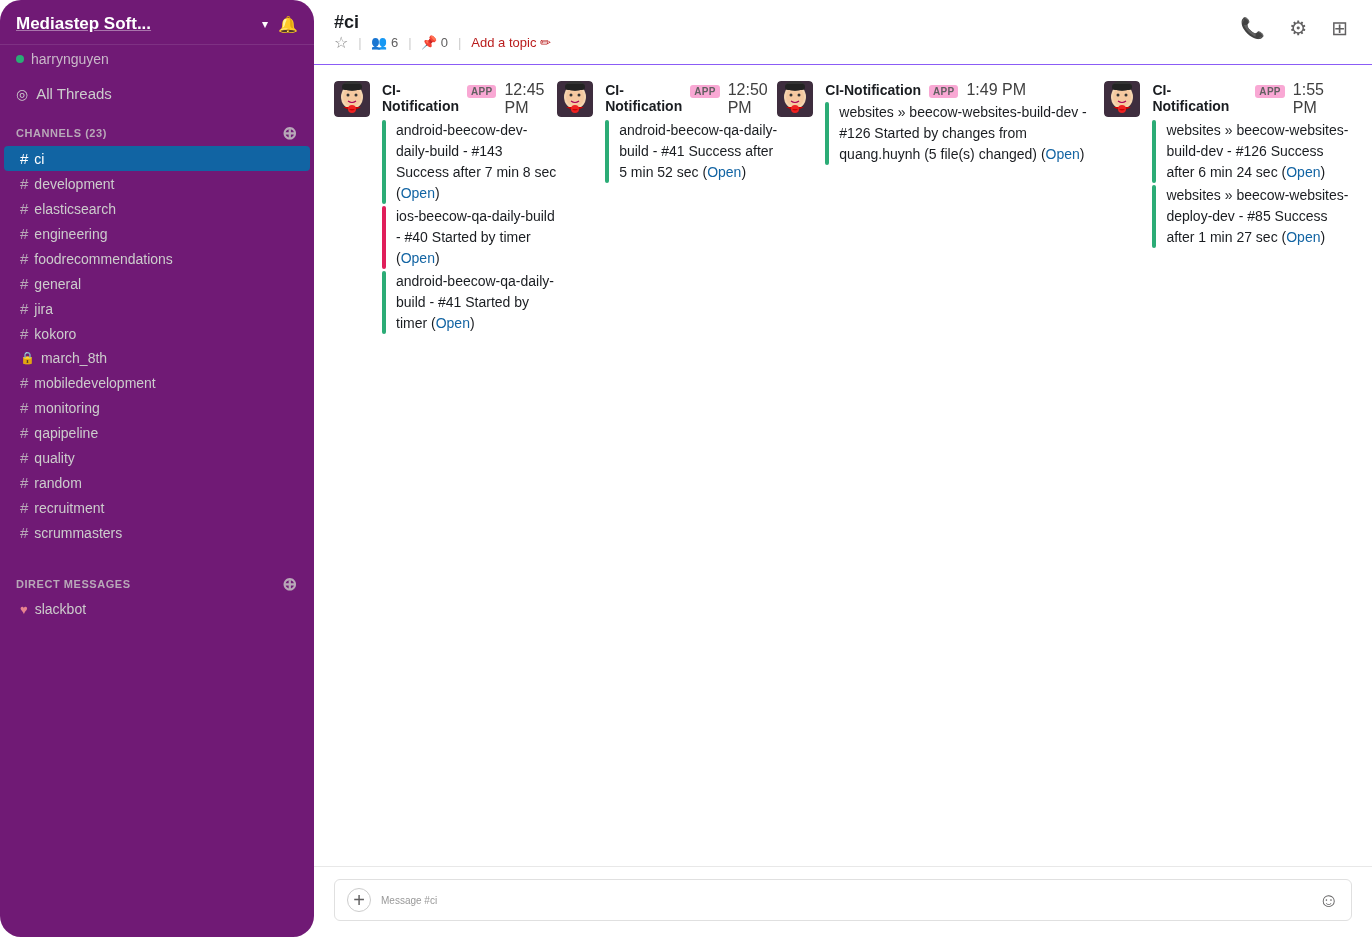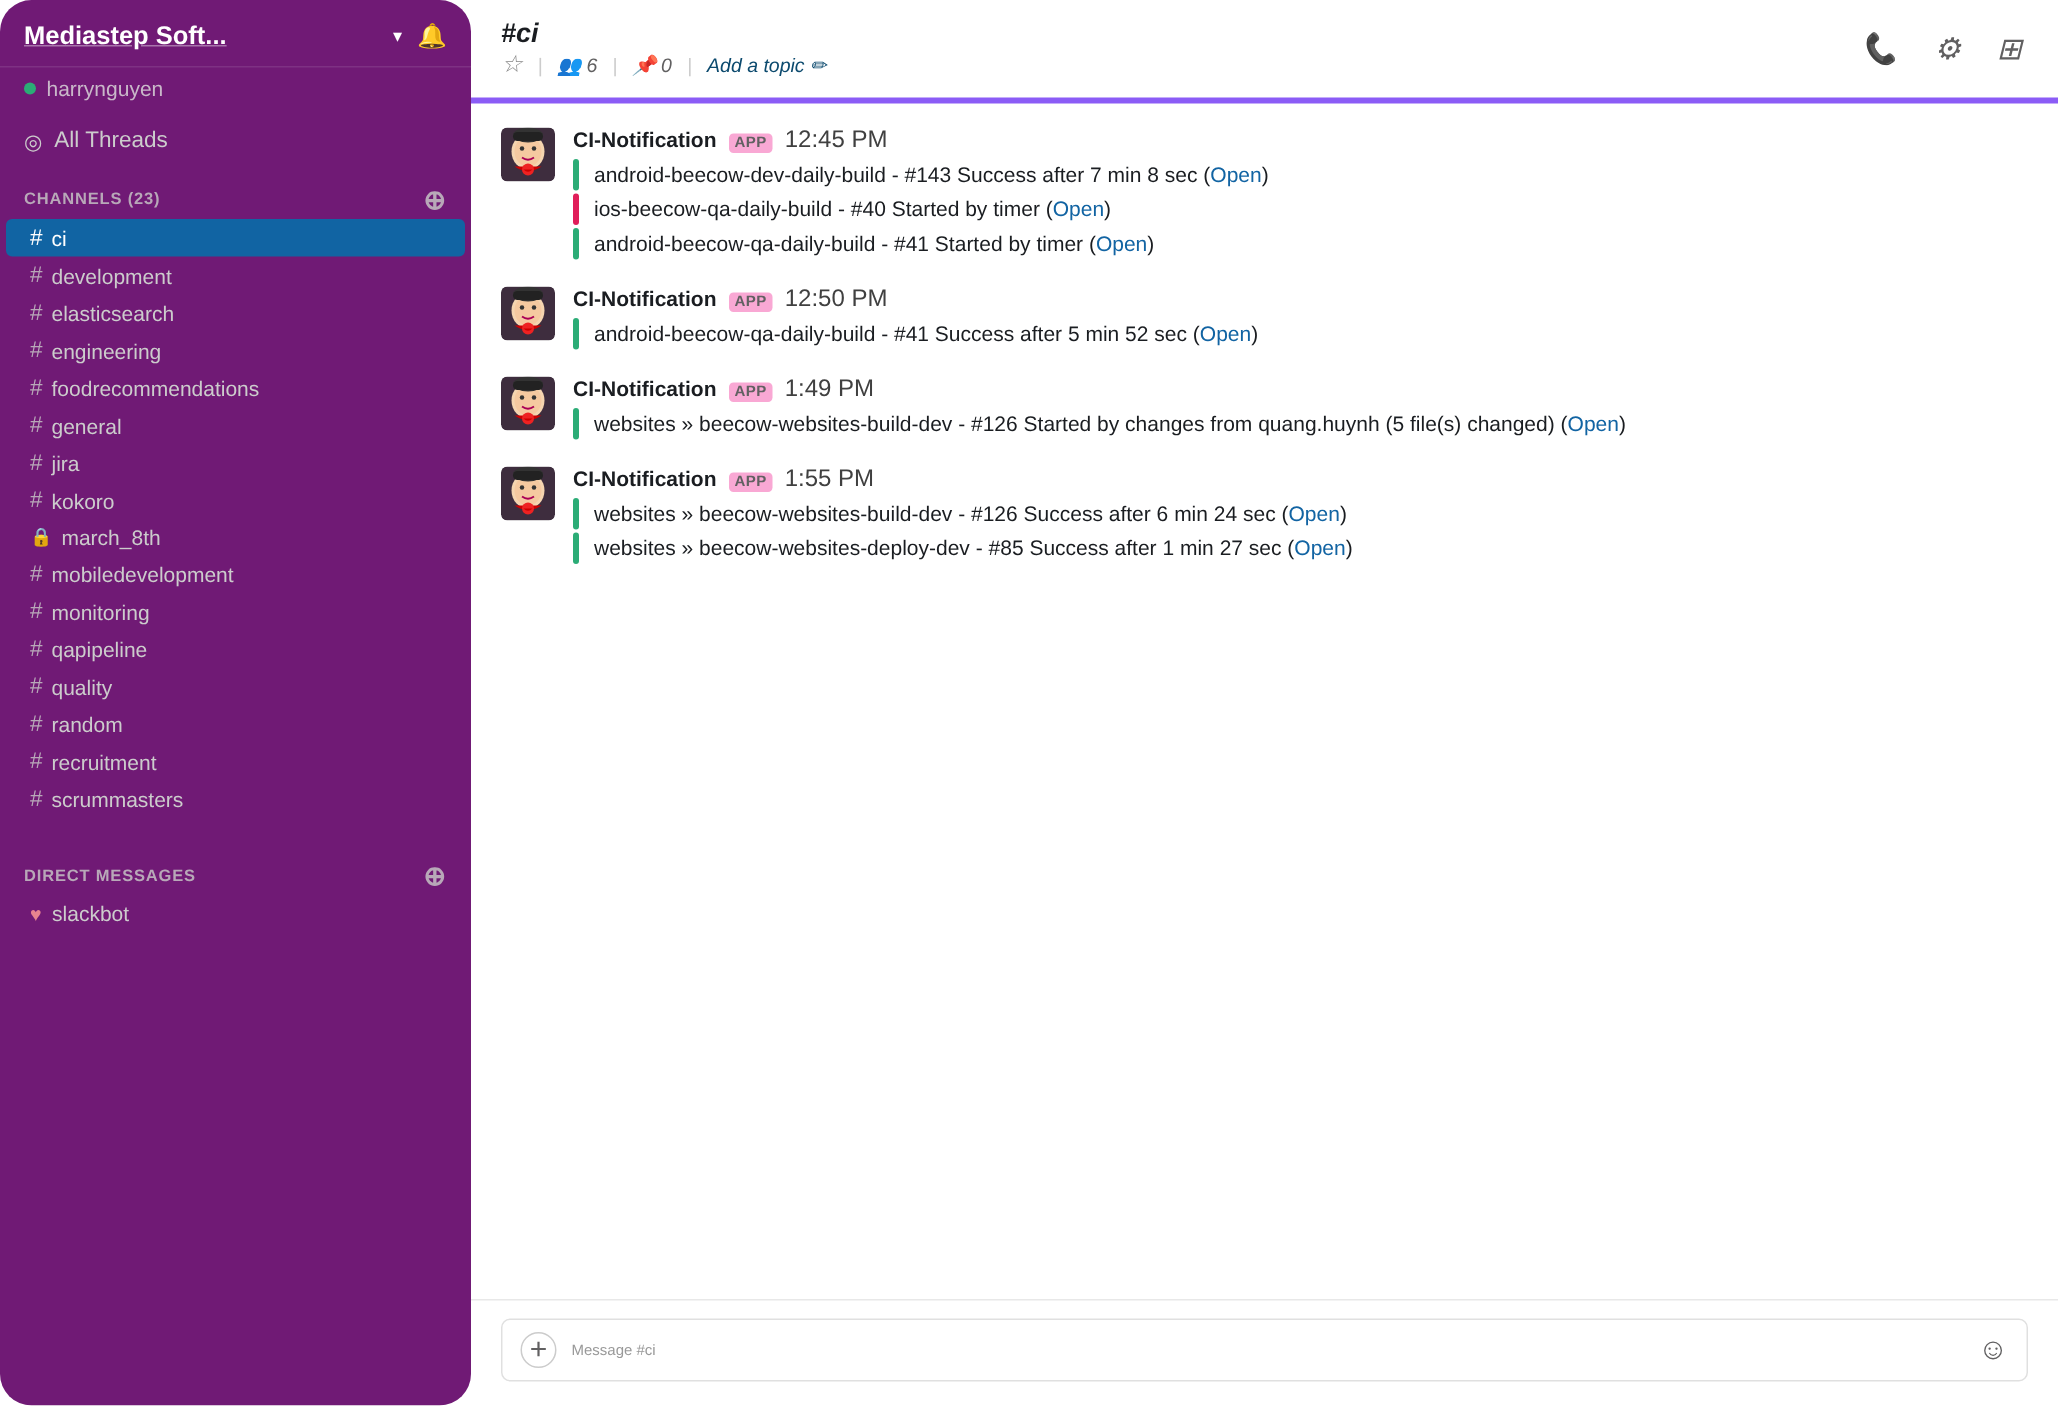--- a/index.html
+++ b/index.html
@@ -132,45 +132,44 @@
     .main {
       flex: 1;
       display: flex;
       flex-direction: column;
       height: 100%;
       background: #fff;
     }
 
     .channel-header {
       display: flex;
-      align-items: center;
+      align-items: flex-start;
       padding: 12px 20px;
-      border-bottom: 4px solid #8b5cf6;
+      border-bottom: 1px solid #8b5cf6;
       background: #fff;
-      font-style: italic;
     }
     .channel-title {
       font-size: 18px;
       font-weight: 900;
       color: #1a1d21;
       margin-right: 12px;
     }
     .channel-meta {
       display: flex;
       align-items: center;
       gap: 10px;
       color: #616061;
       font-size: 13px;
       flex: 1;
     }
     .channel-meta .star-icon { color: #888; font-size: 16px; }
     .channel-meta .sep { color: #ccc; }
     .channel-meta .members { display: flex; align-items: center; gap: 3px; }
     .channel-meta .pins { display: flex; align-items: center; gap: 3px; }
-    .add-topic { color: #0c4a6e; cursor: pointer; font-size: 13px; }
+    .add-topic { color: #b91c1c; cursor: pointer; font-size: 13px; }
     .pencil-icon { font-size: 13px; }
 
     .header-actions {
       display: flex;
       align-items: center;
       gap: 16px;
     }
     .header-action-btn {
       color: #616061;
       font-size: 20px;
@@ -178,21 +177,21 @@
       padding: 4px;
       border-radius: 4px;
     }
 
     
     .messages-area {
       flex: 1;
       overflow-y: auto;
       padding: 16px 20px;
       display: flex;
-      flex-direction: column;
+      flex-direction: row;
       gap: 0;
     }
 
     .message-group {
       display: flex;
       gap: 12px;
       margin-bottom: 16px;
       align-items: flex-start;
     }
 

